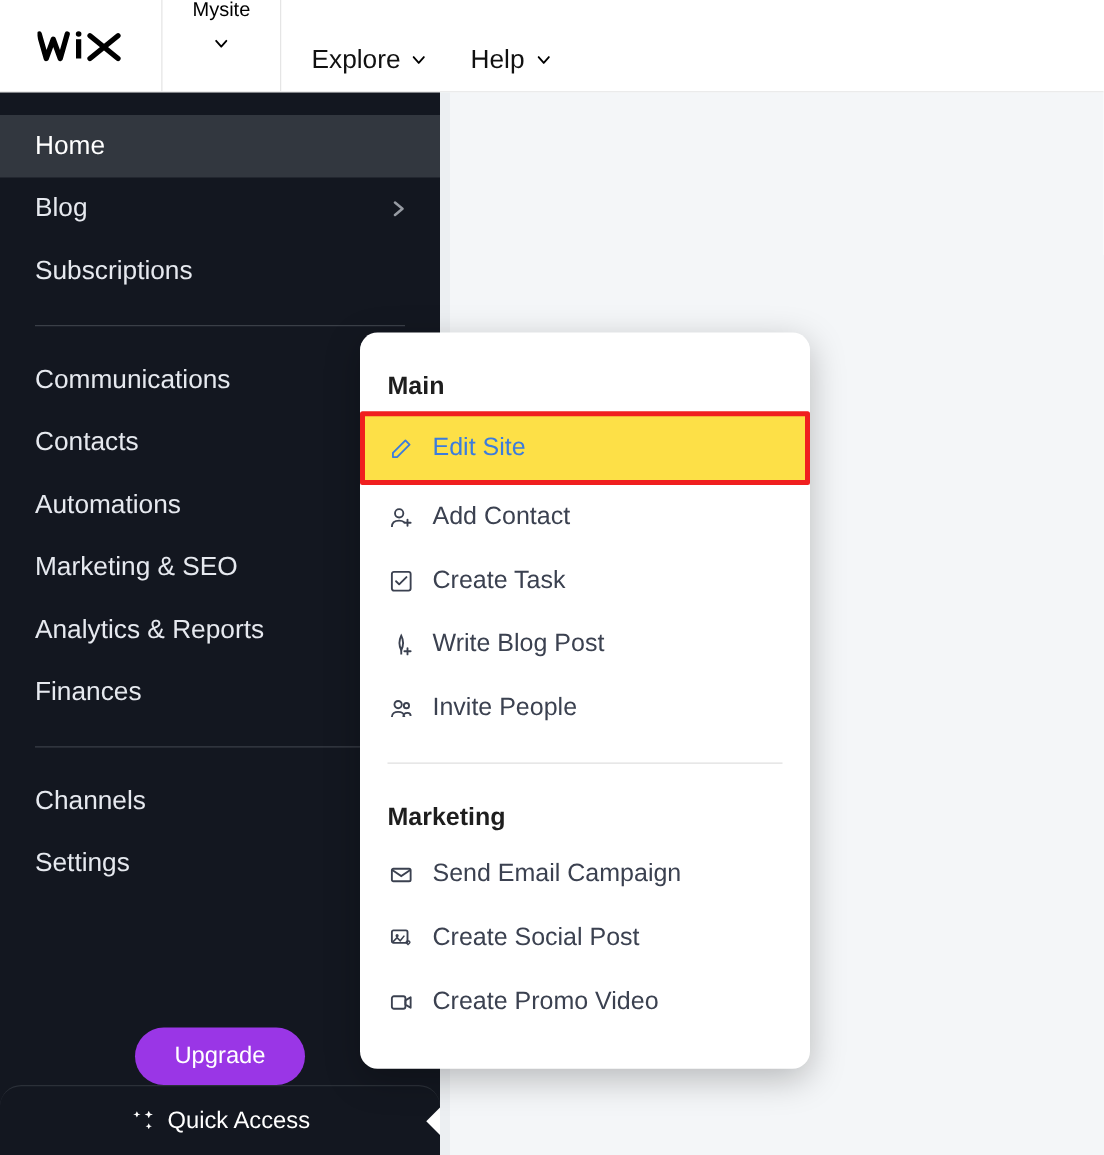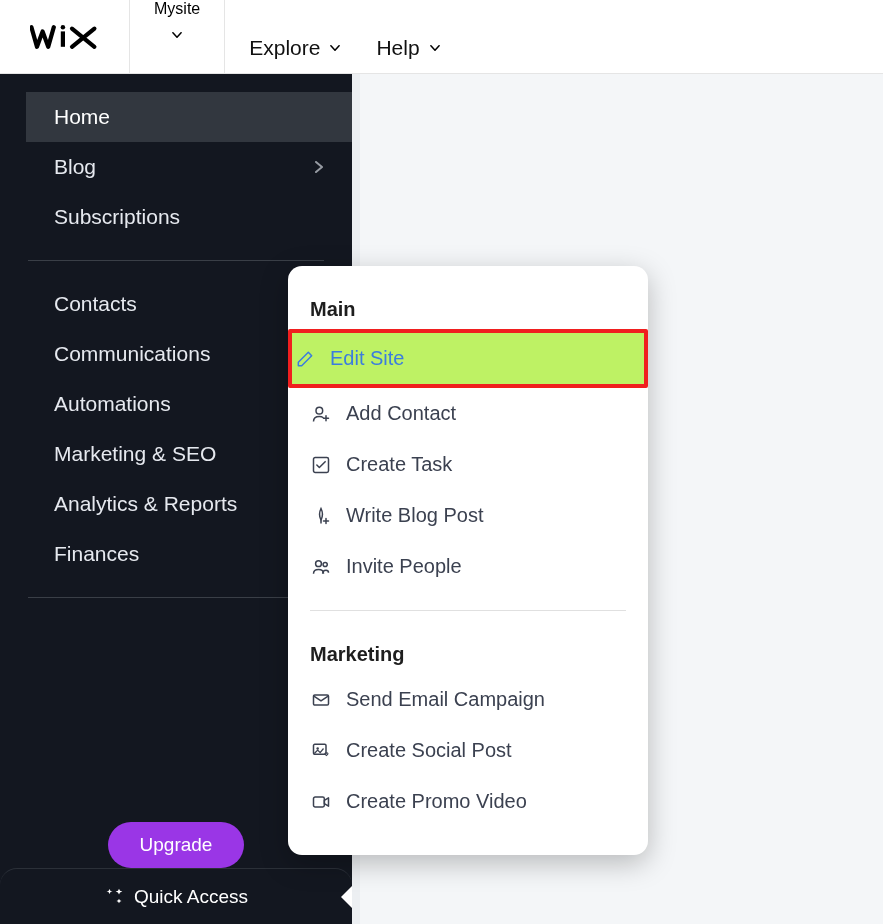--- a/index.html
+++ b/index.html
@@ -11,34 +11,34 @@
   .logo-svg { width: 70px; height: 28px; }
   .topmenu { display: flex; gap: 34px; padding-left: 24px; align-items: center; height: 100%; }
   .topmenu-item { display: flex; align-items: center; gap: 8px; font-size: 21px; color: #111; cursor: pointer; margin-top: 22px; }
   .site-menu { height: 100%; display: flex; align-items: center; padding: 0 24px; border-right: 1px solid #e5e5e5; gap: 10px; flex-direction: column; }
   .chev { width: 14px; height: 14px; }
 
   
   .layout { position: relative; height: calc(924px - 74px); }
   .sidebar { width: 352px; height: 100%; background: #131720; color: #dfe5ef; position: relative; display: flex; flex-direction: column; }
   .nav-list { padding-top: 18px; }
-  .nav-item { height: 50px; display: flex; align-items: center; padding: 16px 28px; font-size: 21px; cursor: pointer; color: #e6e9ef; position: relative; margin-left: 26px; }
+  .nav-item { height: 50px; display: flex; align-items: center; padding: 16px 28px; font-size: 21px; cursor: pointer; color: #e6e9ef; position: relative; }
   .nav-item.active { background: #32373f; color: #fff; font-weight: 500; }
   .nav-item .arrow { margin-left: auto; opacity: 0.7; }
   .divider { height: 1px; background: #3a3f47; margin: 18px 28px; }
   .upgrade-wrap { margin-top: auto; padding-bottom: 56px; display: flex; justify-content: center; }
   .upgrade-btn { background: #9a36e6; color: #fff; border: none; border-radius: 24px; padding: 12px 32px; font-size: 19px; cursor: pointer; font-weight: 500; }
   .quick-access-bar { position: absolute; bottom: 0; left: 0; width: 100%; height: 56px; border-top: 1px solid #2b3038; display: flex; align-items: center; justify-content: center; gap: 10px; font-size: 19px; color: #fff; cursor: pointer; border-radius: 17px; }
   .qa-pointer { position: absolute; right: -1px; top: 50%; transform: translateY(-50%); width: 0; height: 0; border-top: 12px solid transparent; border-bottom: 12px solid transparent; border-right: 12px solid #fff; }
 
   
   .popup { position: absolute; left: 288px; top: 192px; width: 360px; background: #fff; border-radius: 14px; box-shadow: 0 8px 28px rgba(0,0,0,0.25); padding: 18px 0 28px 0; z-index: 50; }
   .popup-section-title { font-size: 20px; font-weight: 700; color: #1e1e1e; padding: 14px 22px 8px 22px; }
   .popup-item { display: flex; align-items: center; gap: 14px; padding: 14px 22px; font-size: 20px; color: #3b4150; cursor: pointer; }
-  .popup-item.highlight { background: #bef264; color: #3b7cde; border: 4px solid #f01f1f; border-radius: 2px; margin: 0; padding: 14px 2px; }
+  .popup-item.highlight { background: #fde047; color: #3b7cde; border: 4px solid #f01f1f; border-radius: 2px; margin: 0; padding: 14px 18px; }
   .popup-icon { width: 22px; height: 22px; flex-shrink: 0; display: flex; align-items: center; justify-content: center; }
   .popup-divider { height: 1px; background: #e0e0e0; margin: 18px 22px; }
 
   .main-area { position: absolute; left: 352px; top: 0; right: 0; bottom: 0; background: #f4f6f8; }
   .main-inner-edge { position: absolute; left: 0; top: 0; bottom: 0; width: 8px; background: #eceff2; }
 
   svg { display: block; }
 </style>
 </head>
 <body>
@@ -89,41 +89,49 @@
       </div>
       <div class="nav-item">
         <span>Subscriptions</span>
       </div>
     </div>
 
     <div class="divider"></div>
 
     <div>
       <div class="nav-item">
+          <span>Communications</span>
+        </div>
+      <div class="nav-item">
           <span>Contacts</span>
         </div>
       <div class="nav-item">
-          <span>Communications</span>
-        </div>
-      <div class="nav-item">
           <span>Automations</span>
         </div>
       <div class="nav-item">
           <span>Marketing &amp; SEO</span>
         </div>
       <div class="nav-item">
           <span>Analytics &amp; Reports</span>
         </div>
       <div class="nav-item">
           <span>Finances</span>
         </div>
     </div>
 
     <div class="divider"></div>
 
+    <div>
+      <div class="nav-item">
+          <span>Channels</span>
+        </div>
+      <div class="nav-item">
+          <span>Settings</span>
+        </div>
+    </div>
 
     <div class="upgrade-wrap">
       <button class="upgrade-btn">Upgrade</button>
     </div>
 
     <div class="quick-access-bar">
       <svg width="20" height="20" viewBox="0 0 24 24">
         <path d="M4 12 h16 M12 4 v16" stroke="none"></path>
         <path d="M6 4 L8 8 L12 9 L8 10 L6 14 L4 10 L0 9 L4 8 Z" transform="translate(3,0) scale(0.6)" fill="#fff"></path>
         <path d="M18 2 l1.2 2.5 L22 5.5 l-2.8 1 l-1.2 2.5 l-1.2-2.5 L14 5.5 l2.8-1 Z" fill="#fff"></path>

